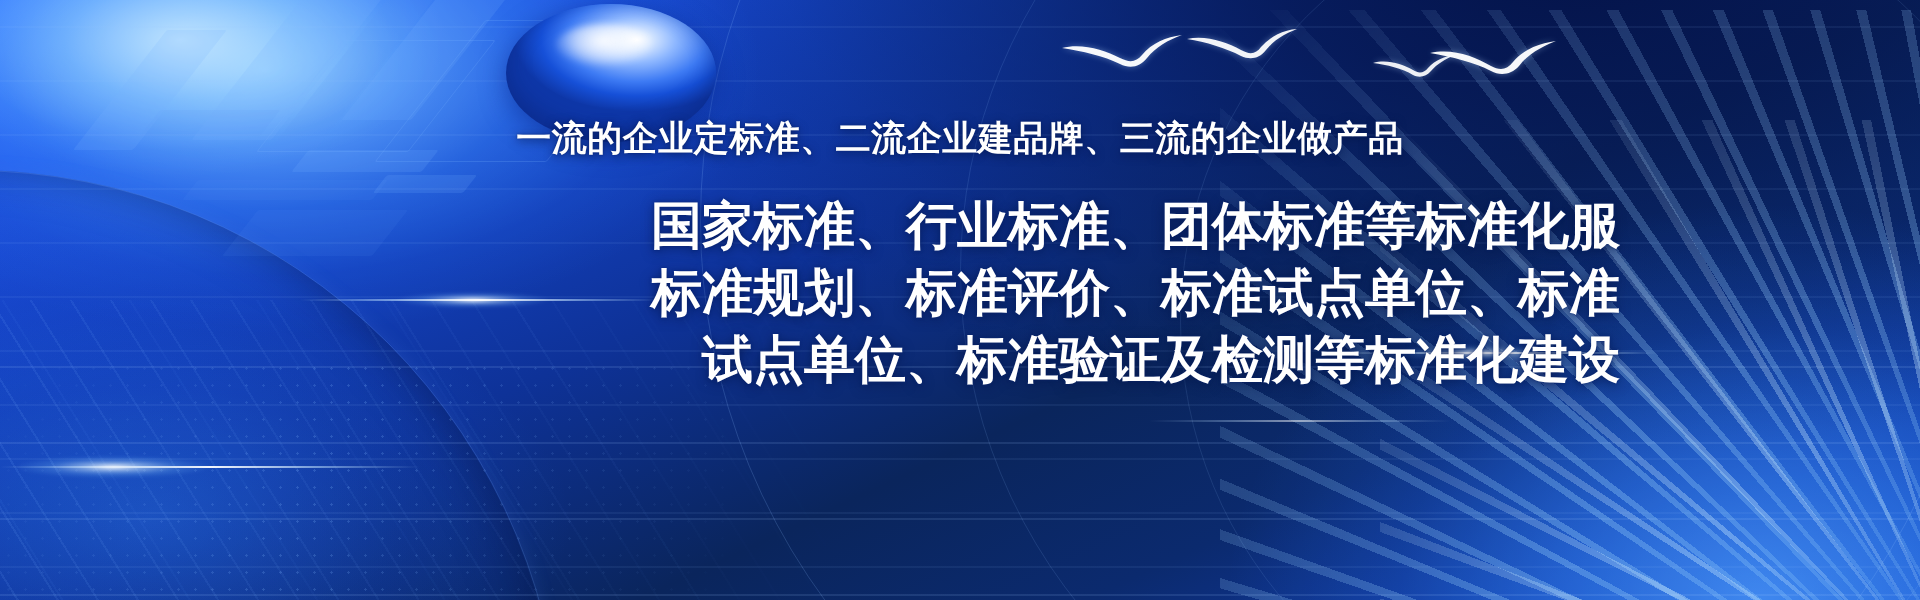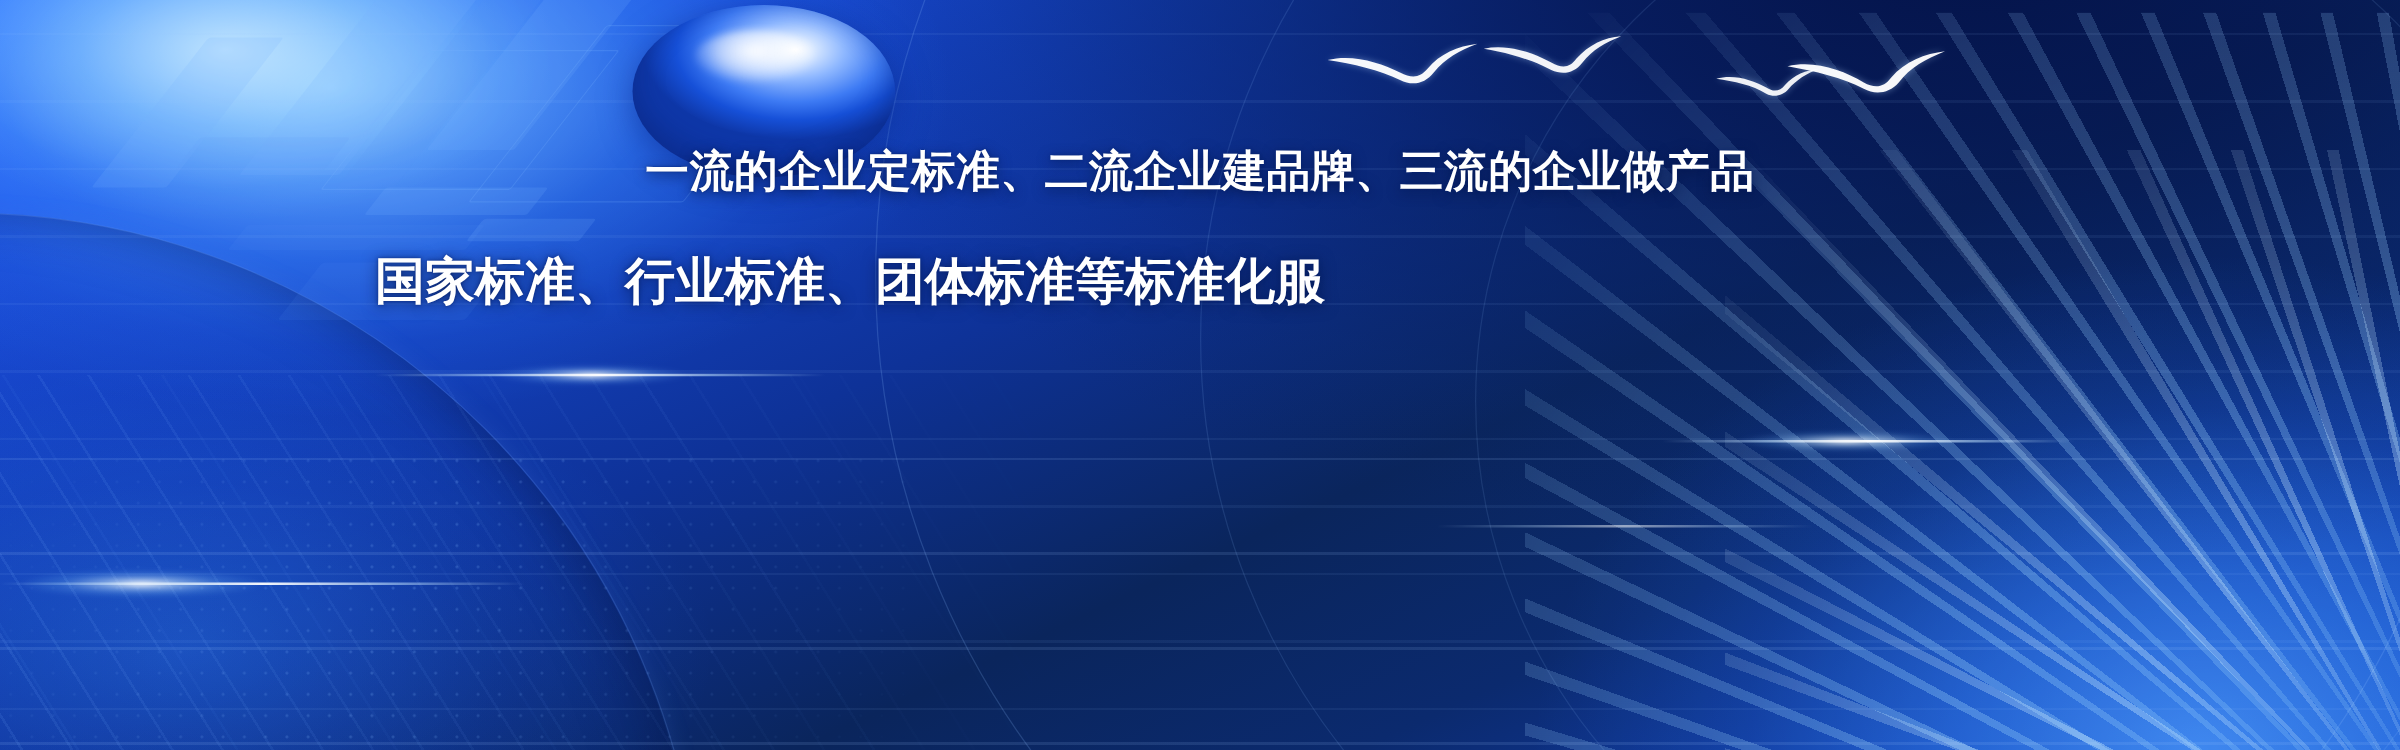--- a/index.html
+++ b/index.html
@@ -306,25 +306,25 @@
     color: #ffffff;
     letter-spacing: 0.5px;
     text-shadow: 0 2px 10px rgba(4,20,70,0.75), 0 0 2px rgba(10,40,120,0.9);
     white-space: nowrap;
   }
   .body-copy {
     position: absolute;
     top: 192px;
     left: 300px;
     width: 1320px;
-    font-size: 40px;
+    font-size: 51px;
     line-height: 67px;
     font-weight: 700;
     color: #ffffff;
-    text-align: left;
+    text-align: right;
     letter-spacing: 0px;
     text-shadow: 0 2px 12px rgba(4,20,70,0.7), 0 0 3px rgba(10,40,120,0.85);
   }
 </style>
 </head>
 <body>
 
 <div id="banner">
 
   <div class="layer bg-base2"></div>
@@ -402,16 +402,18 @@
       <path d="M2 13 C24 8, 46 16, 63 26 C72 31, 79 30, 85 22 C96 9, 112 3, 128 1
                C113 7, 100 14, 91 26 C83 35, 72 36, 63 31 C46 22, 24 17, 2 13 Z" fill="#ffffff" opacity="0.96"></path>
     </svg>
   </div>
 
   <div class="text-wrap">
     <div class="headline">一流的企业定标准、二流企业建品牌、三流的企业做产品</div>
 
     <div class="body-copy">
       <div>国家标准、行业标准、团体标准等标准化服</div>
+      <div>标准规划、标准评价、标准试点单位、标准</div>
+      <div>试点单位、标准验证及检测等标准化建设</div>
     </div>
   </div>
 
 </div>
 
 </body></html>

